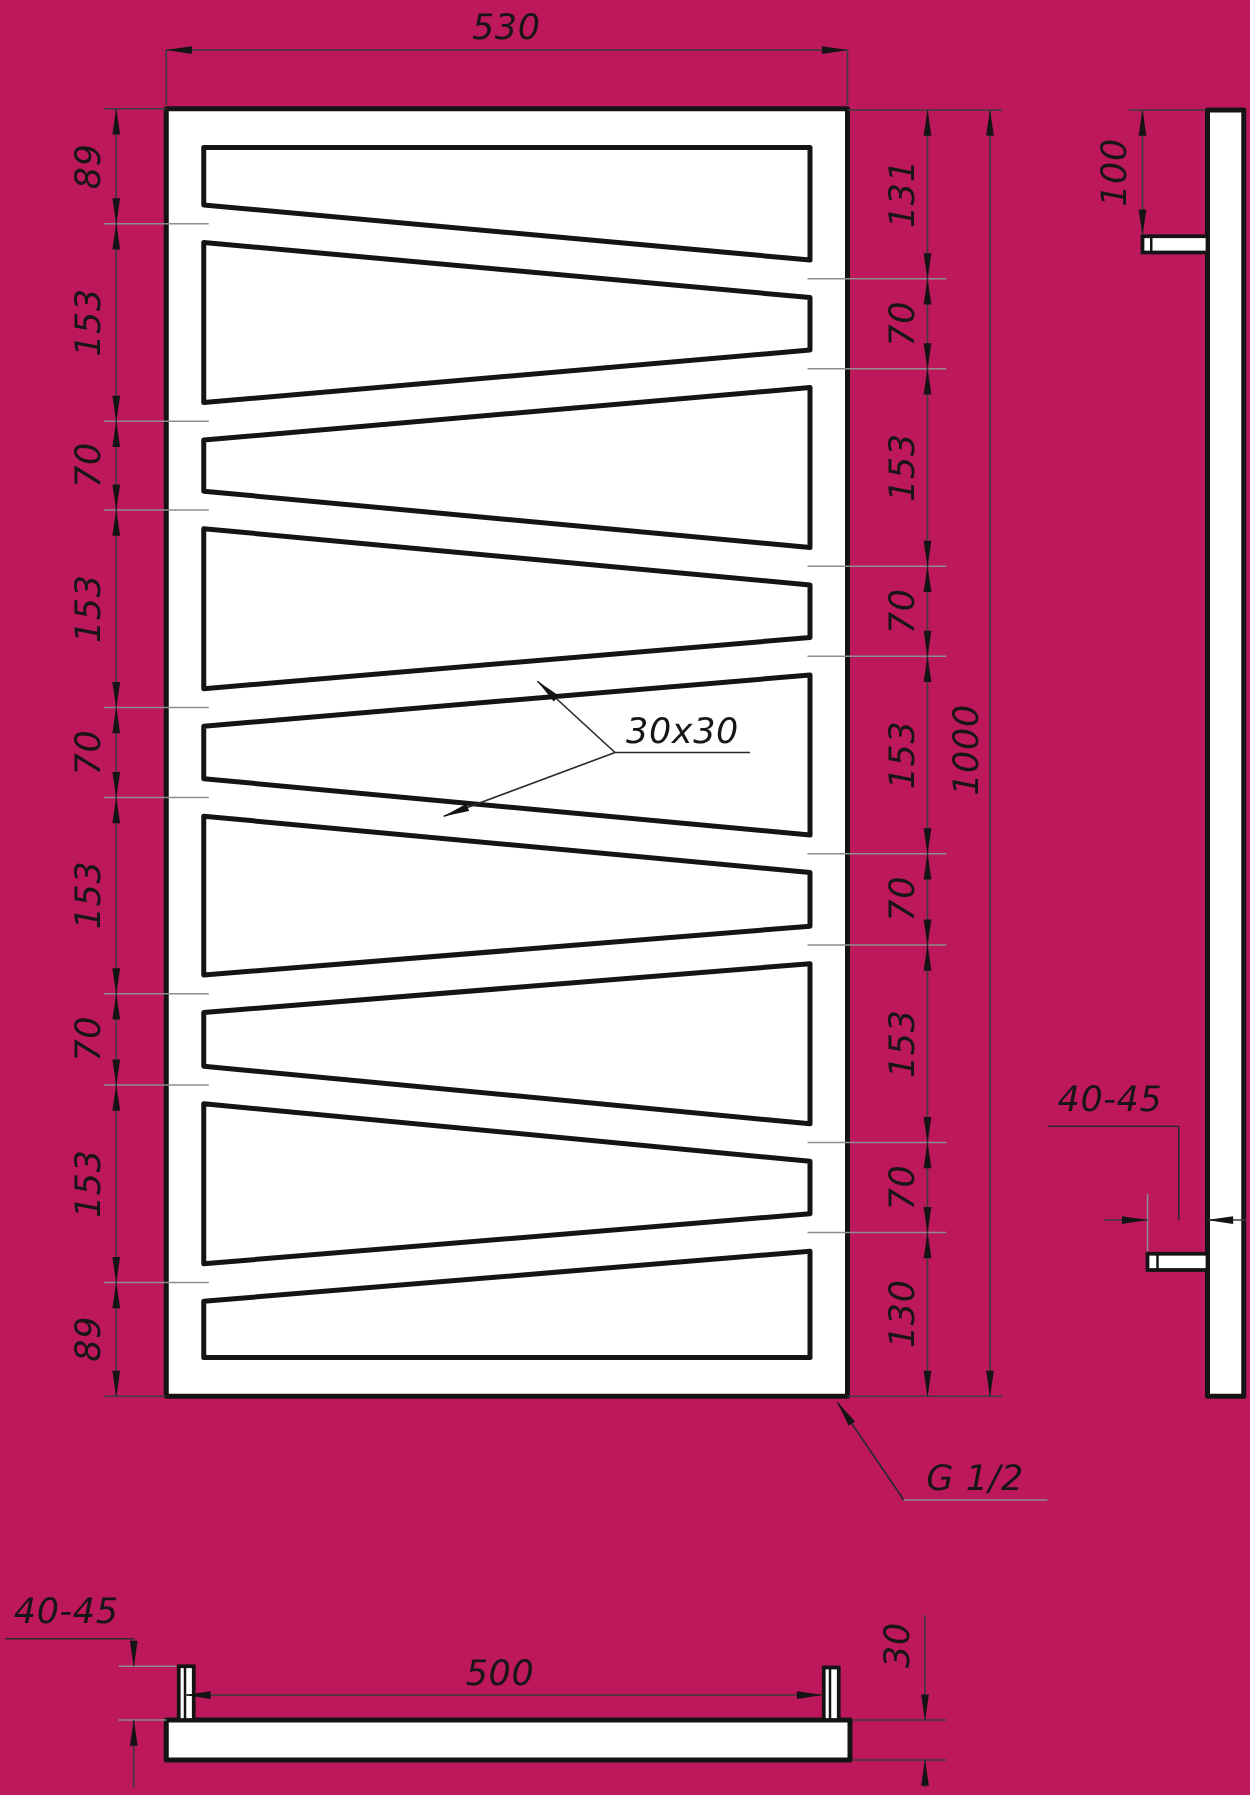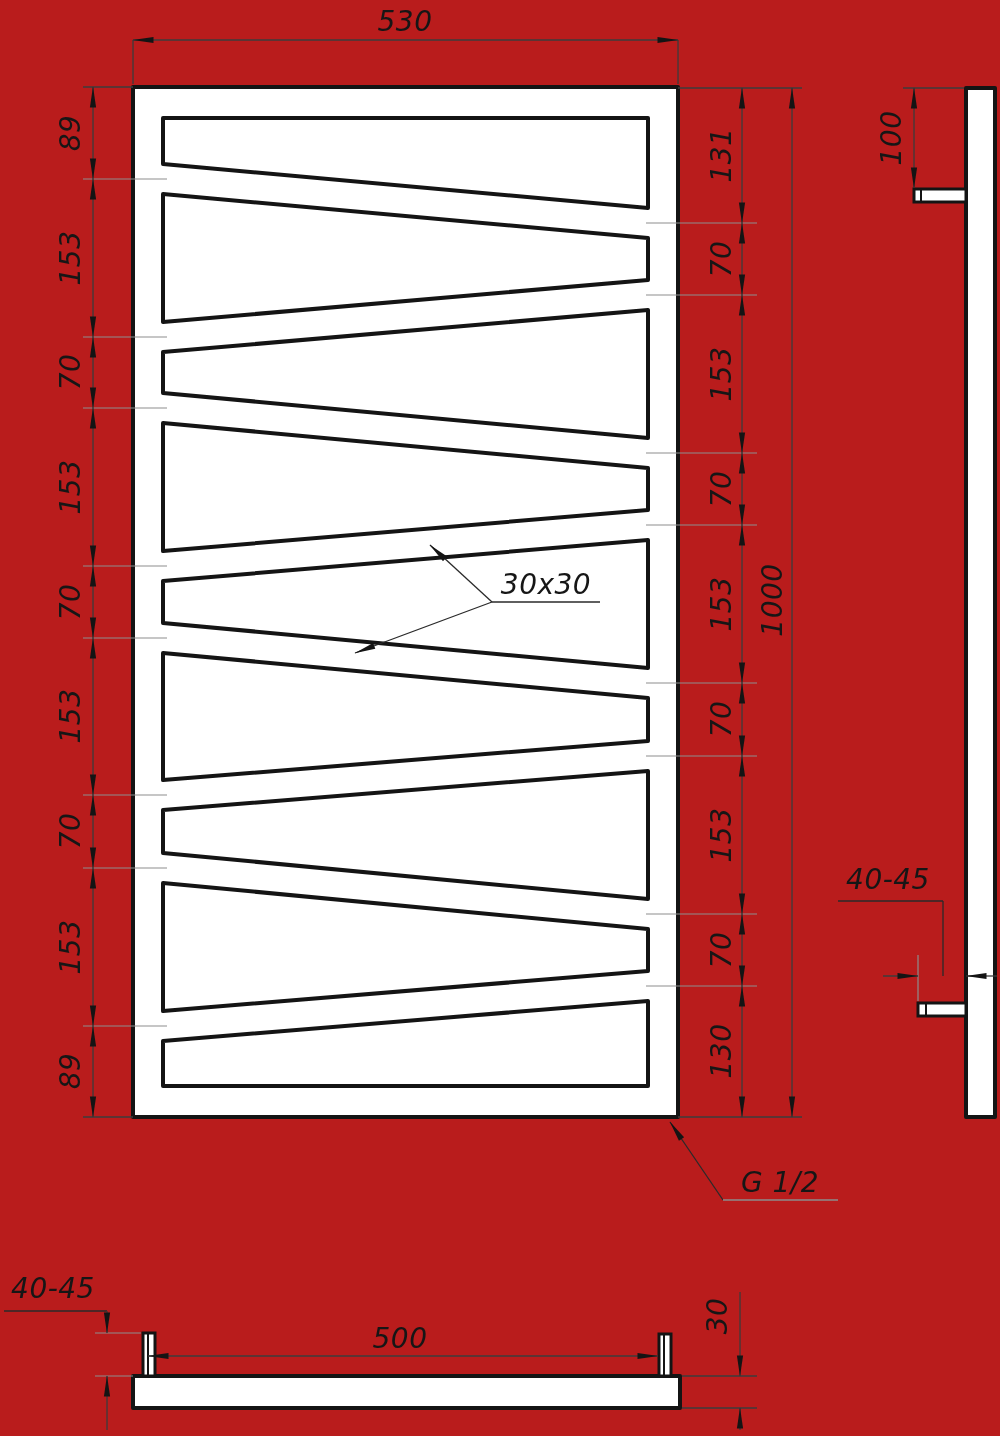--- a/index.html
+++ b/index.html
@@ -3,21 +3,21 @@
 <meta charset="utf-8">
 <style>
   html, body {
     margin: 0;
     padding: 0;
     background: #ffffff;
   }
   .page {
     width: 1000px;
     height: 1436px;
-    background: #b91c1c;
+    background: #be185d;
     position: relative;
   }
   svg { display: block; }
   
   .thick {
     fill: #ffffff;
     stroke: #141414;
     stroke-width: 4;
     stroke-linejoin: round;
     stroke-linecap: square;

